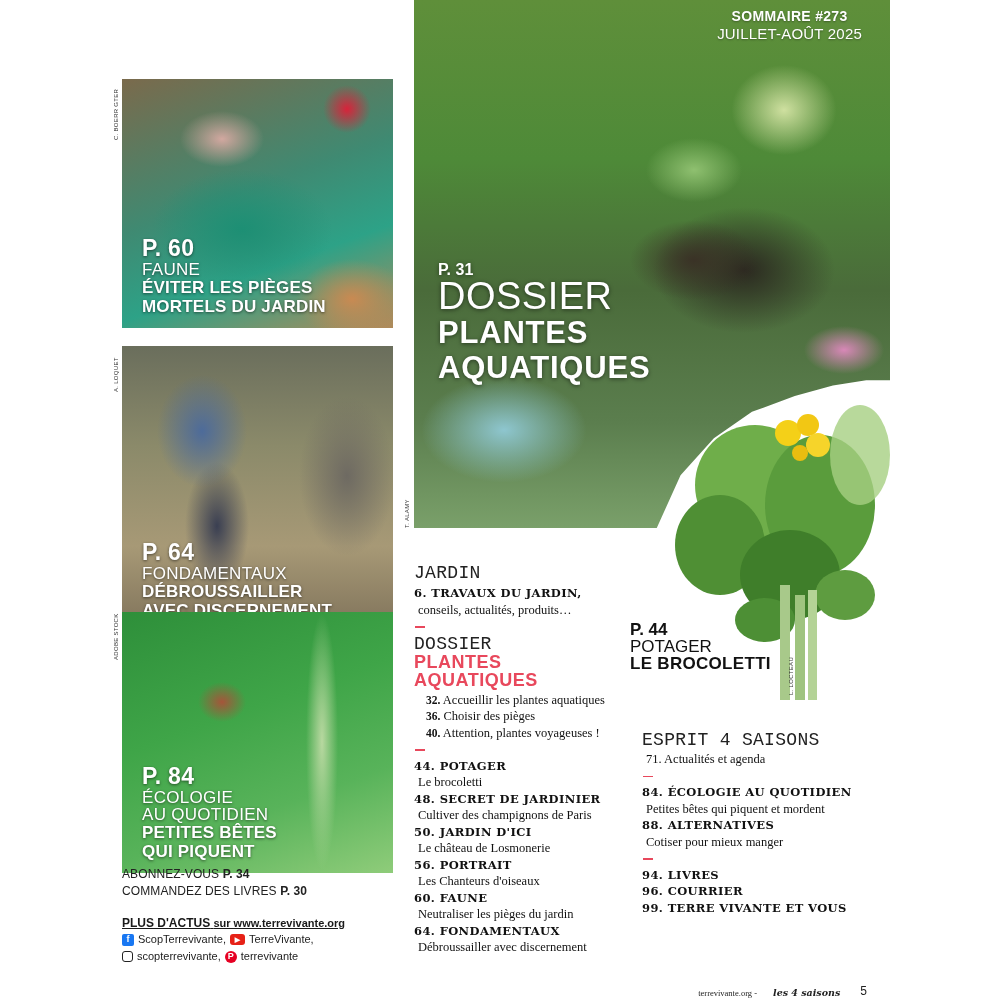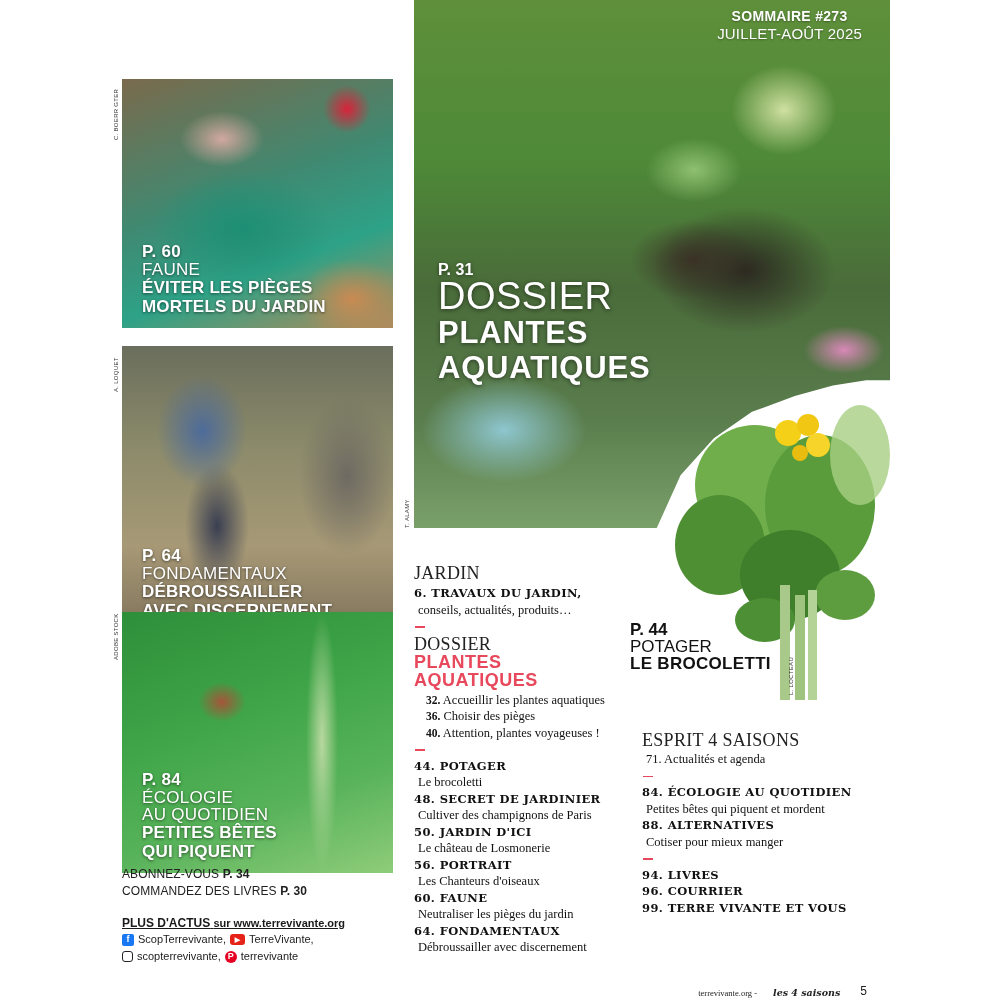--- a/index.html
+++ b/index.html
@@ -1,21 +1,21 @@
 <!DOCTYPE html>
 <html><head>
 <meta charset="utf-8">
 <style>
   * { box-sizing: border-box; margin: 0; padding: 0; }
   html, body { width: 1000px; height: 1000px; background: #ffffff; overflow: hidden; }
   body { position: relative; font-family: "Liberation Sans", sans-serif; color: #1a1a1a; }
 
   .photo { position: absolute; overflow: hidden; }
   .photo .overlay { position: absolute; left: 20px; bottom: 12px; color: #fff; text-shadow: 0 1px 3px rgba(0,0,0,.55); line-height: 1; }
-  .ov-page { font-weight: 900; font-size: 17px; letter-spacing: .3px; display:block; }
+  .ov-page { font-weight: 900; font-size: 23px; letter-spacing: .3px; display:block; }
   .ov-cat { font-weight: 300; font-size: 17px; letter-spacing: .3px; display:block; margin-top:1px; }
   .ov-title { font-weight: 900; font-size: 17px; letter-spacing: .2px; display:block; margin-top:1px; line-height: 1.05; }
 
   .credit { position: absolute; font-size: 6px; color: #333; letter-spacing: .3px; transform: rotate(-90deg); transform-origin: left top; white-space: nowrap; font-family: "Liberation Sans", sans-serif; }
 
   
   #p1 { left:122px; top:79px; width:271px; height:249px;
     background:
       radial-gradient(ellipse 60px 40px at 100px 60px, #d2a8a0 0%, rgba(210,168,160,0) 70%),
       radial-gradient(ellipse 30px 30px at 225px 30px, #d8233a 0%, rgba(216,35,58,0) 80%),
@@ -56,21 +56,21 @@
 
   
   #broc { position:absolute; left:660px; top:385px; width:230px; height:320px; }
   .broc-overlay { position:absolute; left:630px; top:621px; line-height:1; color:#111; }
   .broc-overlay .bp { font-weight:900; font-size:17px; display:block; }
   .broc-overlay .bc { font-weight:300; font-size:17px; display:block; }
   .broc-overlay .bt { font-weight:900; font-size:17px; display:block; letter-spacing:.3px; }
 
   
   .toc { position:absolute; font-family: "DejaVu Serif", serif; }
-  .sec-head { font-family:Liberation Serif, serif; font-weight:300; font-size:18px; color:#222; letter-spacing:.3px; line-height:1; }
+  .sec-head { font-family:Liberation Mono, monospace; font-weight:300; font-size:18px; color:#222; letter-spacing:.3px; line-height:1; }
   .sec-red { font-family:"Liberation Sans", sans-serif; font-weight:900; font-size:18px; color:#e8485c; letter-spacing:.5px; line-height:1; display:block; }
   .entry-num { font-weight:900; font-size:11.5px; color:#111;margin-left:12px; }
   .entry-bold { font-family:"DejaVu Serif", serif; font-weight:900; font-size:11.5px; color:#111; letter-spacing:.4px; line-height:16.5px; display:block; }
   .entry-sub { font-family:"Liberation Serif", serif; font-size:12.5px; color:#111; line-height:16.5px; display:block; padding-left:4px; }
   .entry-line { font-family:"Liberation Serif", serif; font-size:12.5px; color:#111; line-height:16.5px; display:block; }
   .dash { display:block; width:10px; height:1.5px; background:#e8485c; margin:8px 0 7px 1px; }
 
   .bottom-left { position:absolute; left:122px; top:866px; font-family:"Liberation Sans", sans-serif; }
   .bl-line { font-size:12px; color:#222; line-height:17px; display:block; letter-spacing:.1px; }
   .bl-line b { font-weight:900; }

